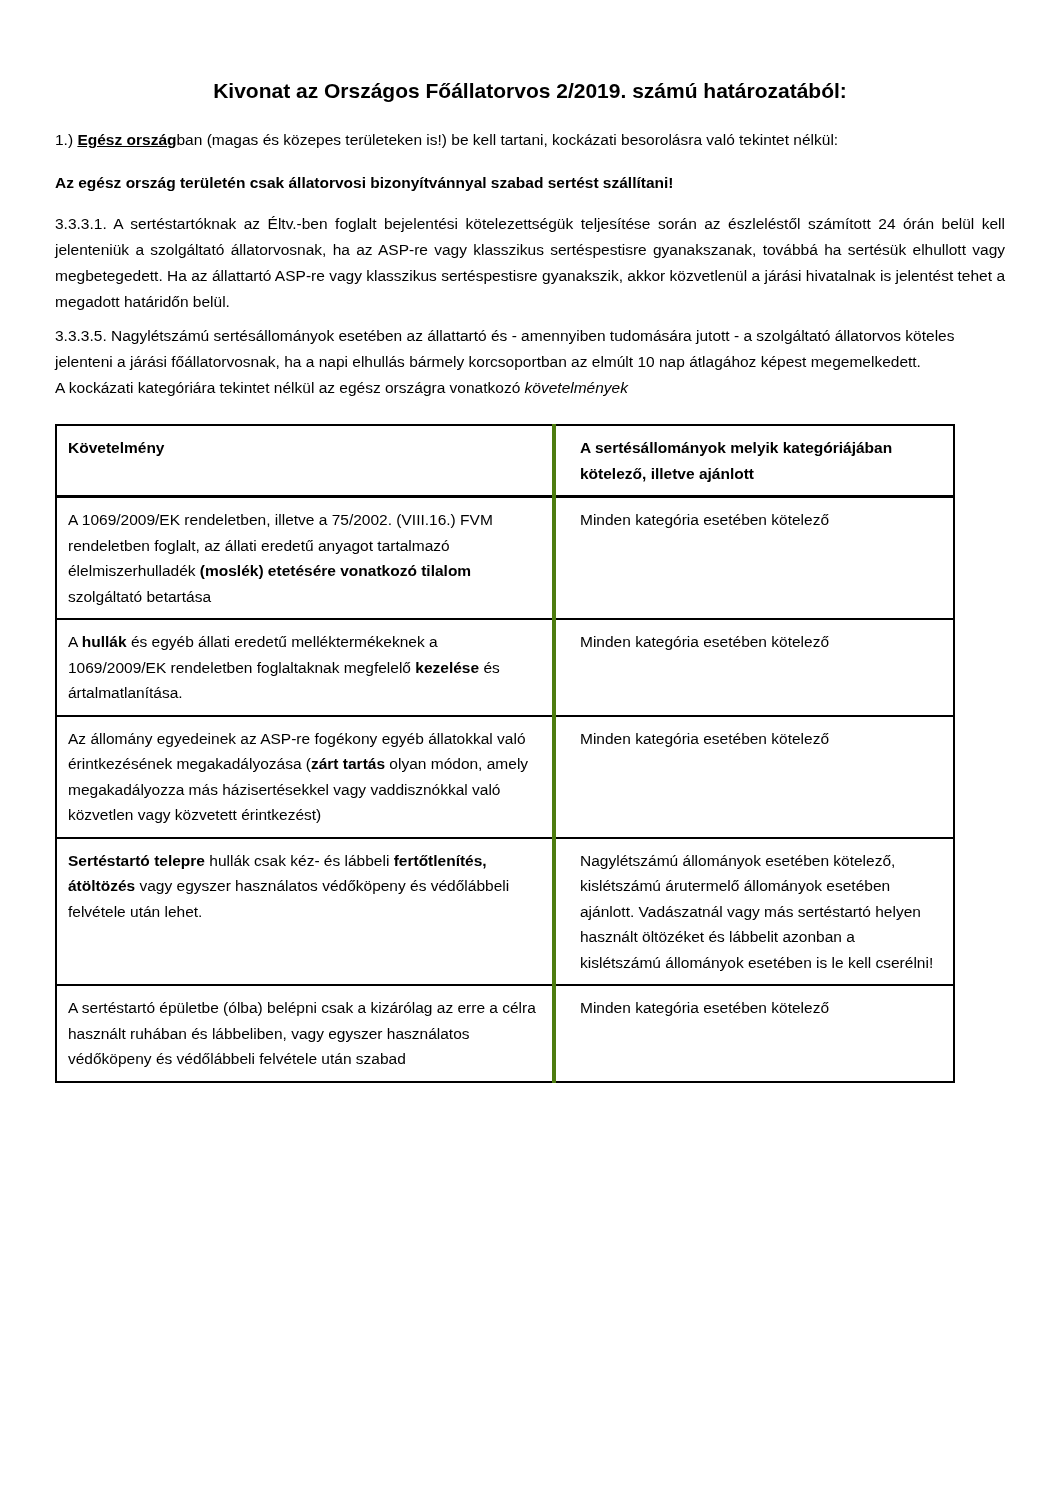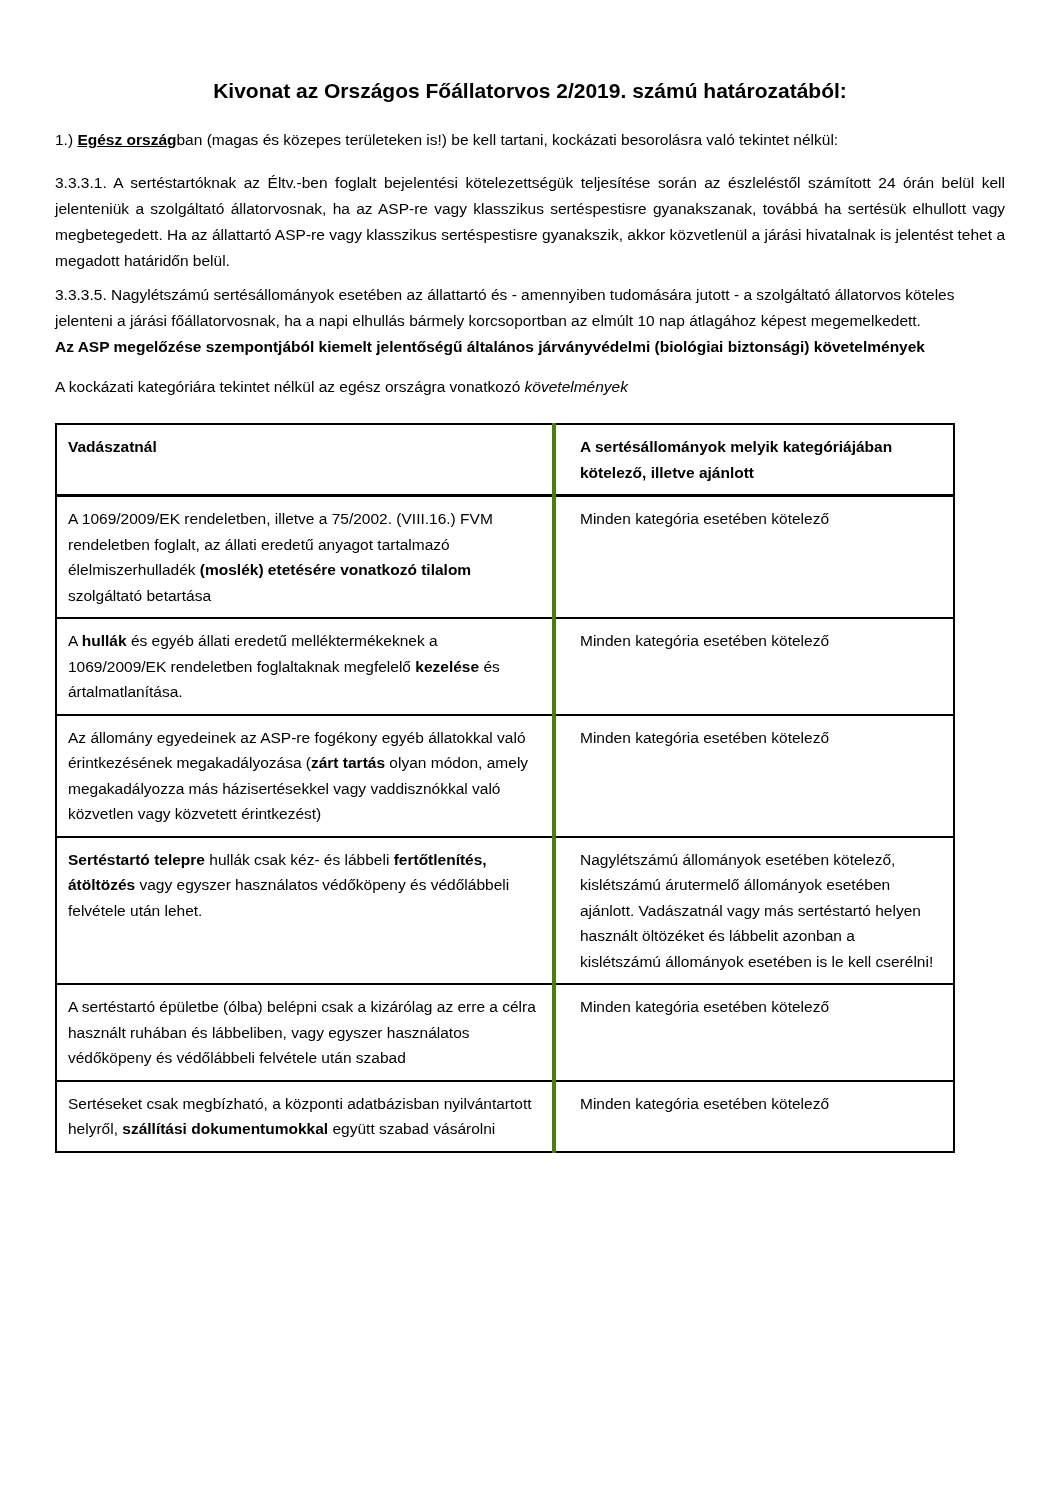--- a/index.html
+++ b/index.html
@@ -72,37 +72,37 @@
 </style>
 </head>
 <body>
 
 <div class="page">
 
   <h1 class="doc-title">Kivonat az Országos Főállatorvos 2/2019. számú határozatából:</h1>
 
   <p class="para m-intro"><span>1.) </span><span class="b u">Egész ország</span><span>ban (magas és közepes területeken is!) be kell tartani, kockázati besorolásra való tekintet nélkül:</span></p>
 
+  <p class="para m-transport"><span class="b">Az egész ország területén csak állatorvosi bizonyítvánnyal szabad sertést szállítani!</span></p>
 
   <p class="para justify m-p3331"><span>3.3.3.1. A sertéstartóknak az Éltv.-ben foglalt bejelentési kötelezettségük teljesítése során az észleléstől számított 24 órán belül kell jelenteniük a szolgáltató állatorvosnak, ha az ASP-re vagy klasszikus sertéspestisre gyanakszanak, továbbá ha sertésük elhullott vagy megbetegedett. Ha az állattartó ASP-re vagy klasszikus sertéspestisre gyanakszik, akkor közvetlenül a járási hivatalnak is jelentést tehet a megadott határidőn belül.</span></p>
 
   <p class="para m-p3335"><span>3.3.3.5. Nagylétszámú sertésállományok esetében az állattartó és - amennyiben tudomására jutott - a szolgáltató állatorvos köteles jelenteni a járási főállatorvosnak, ha a napi elhullás bármely korcsoportban az elmúlt 10 nap átlagához képest megemelkedett.</span></p>
 
-  <p class="para justify m-asp"><span class="b">Az ASP megelőzése szempontjából kiemelt jelentőségű általános járványvédelmi (biológiai biztonsági) követelmények</span></p>
 
   <p class="para m-scope"><span>A kockázati kategóriára tekintet nélkül az egész országra vonatkozó </span><span class="i">követelmények</span></p>
 
   <table class="req">
     <colgroup>
       <col class="c1">
       <col class="c2">
     </colgroup>
     <thead>
       <tr>
-        <th><span class="b">Vadászatnál</span></th>
+        <th><span class="b">Követelmény</span></th>
         <th><span class="b">A sertésállományok melyik kategóriájában kötelező, illetve ajánlott</span></th>
       </tr>
     </thead>
     <tbody>
         <tr>
           <td><span>A 1069/2009/EK rendeletben, illetve a 75/2002. (VIII.16.) FVM rendeletben foglalt, az állati eredetű anyagot tartalmazó élelmiszerhulladék </span><span class="b">(moslék) etetésére vonatkozó tilalom</span><span> szolgáltató betartása</span></td>
           <td><span>Minden kategória esetében kötelező</span></td>
         </tr>
         <tr>
           <td><span>A </span><span class="b">hullák</span><span> és egyéb állati eredetű melléktermékeknek a 1069/2009/EK rendeletben foglaltaknak megfelelő </span><span class="b">kezelése</span><span> és ártalmatlanítása.</span></td>
@@ -113,20 +113,16 @@
           <td><span>Minden kategória esetében kötelező</span></td>
         </tr>
         <tr>
           <td><span class="b">Sertéstartó telepre</span><span> hullák csak kéz- és lábbeli </span><span class="b">fertőtlenítés, átöltözés</span><span> vagy egyszer használatos védőköpeny és védőlábbeli felvétele után lehet.</span></td>
           <td><span>Nagylétszámú állományok esetében kötelező, kislétszámú árutermelő állományok esetében ajánlott. Vadászatnál vagy más sertéstartó helyen használt öltözéket és lábbelit azonban a kislétszámú állományok esetében is le kell cserélni!</span></td>
         </tr>
         <tr>
           <td><span>A sertéstartó épületbe (ólba) belépni csak a kizárólag az erre a célra használt ruhában és lábbeliben, vagy egyszer használatos védőköpeny és védőlábbeli felvétele után szabad</span></td>
           <td><span>Minden kategória esetében kötelező</span></td>
         </tr>
-        <tr>
-          <td><span>Sertéseket csak megbízható, a központi adatbázisban nyilvántartott helyről, </span><span class="b">szállítási dokumentumokkal</span><span> együtt szabad vásárolni</span></td>
-          <td><span>Minden kategória esetében kötelező</span></td>
-        </tr>
       </tbody>
   </table>
 
 </div>
 
 </body></html>

